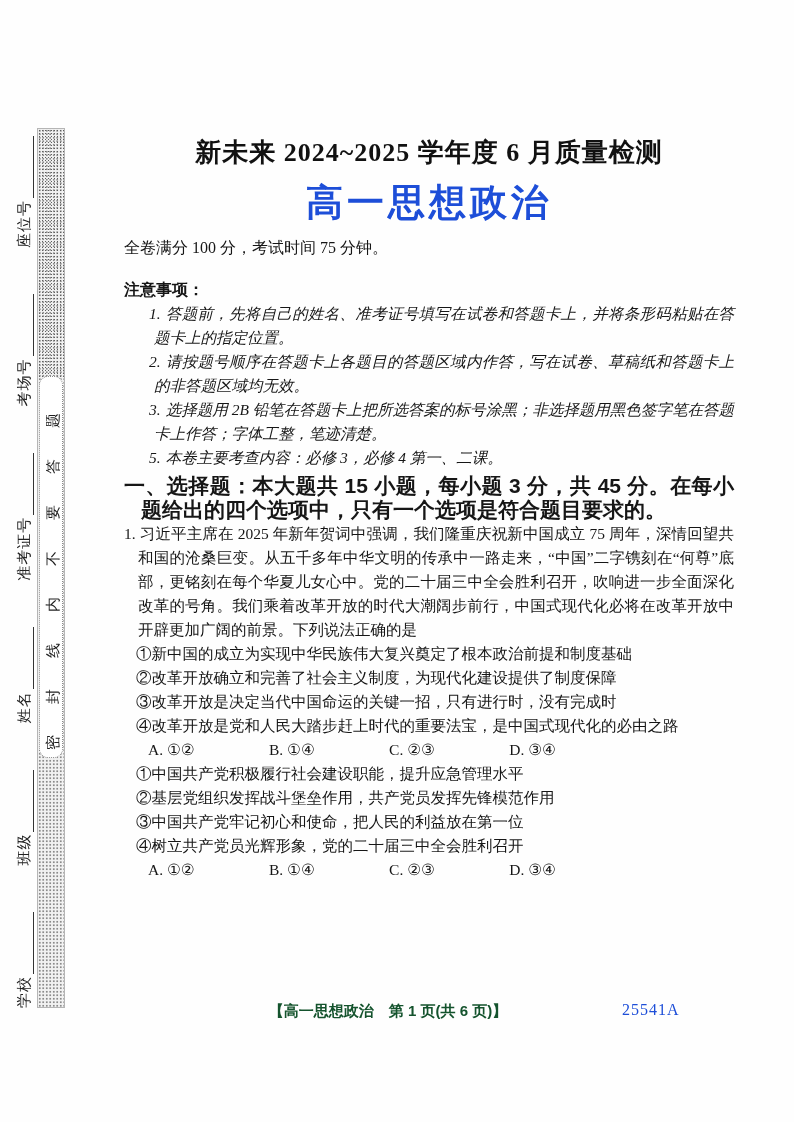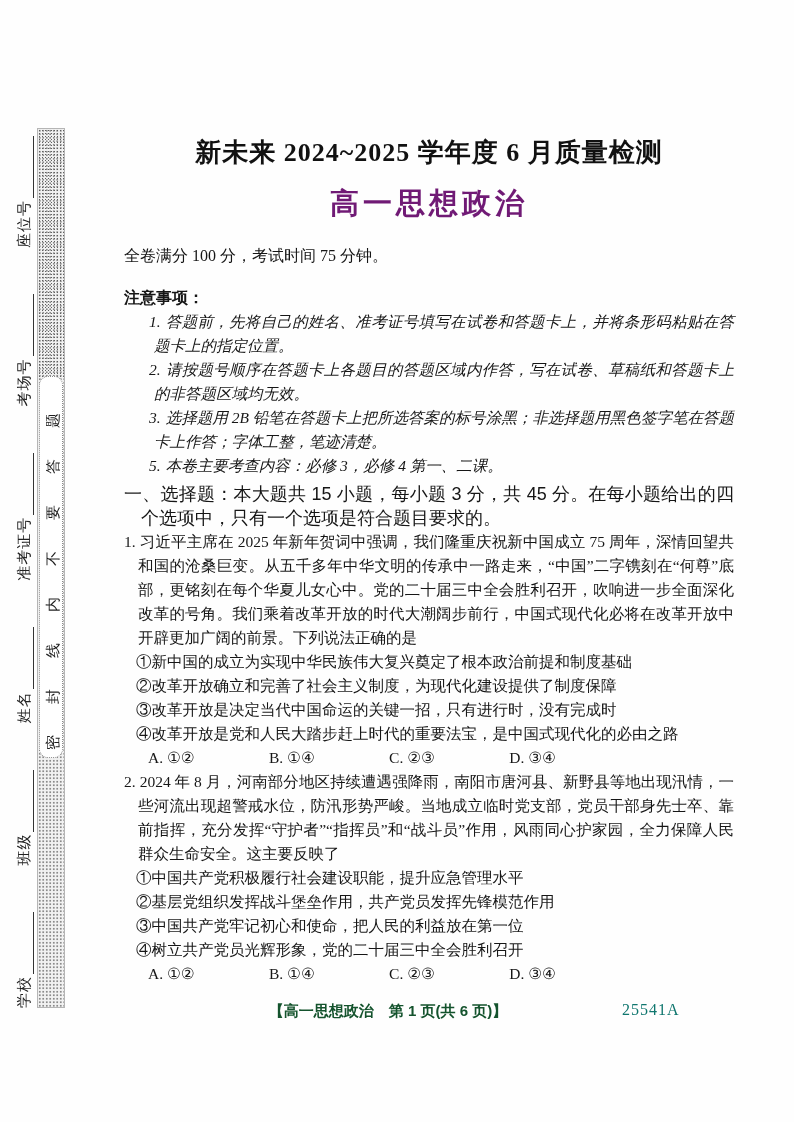--- a/index.html
+++ b/index.html
@@ -97,27 +97,27 @@
     font-size: 26px;
     font-weight: bold;
     text-align: center;
     letter-spacing: 1px;
     line-height: 34px;
     margin: 6px 0 14px 0;
     color: #111;
   }
   .exam-subject {
     font-family: "Liberation Sans", sans-serif;
-    font-size: 29px;
+    font-size: 37px;
     font-weight: bold;
     text-align: center;
     letter-spacing: 4px;
     line-height: 38px;
-    margin-bottom: 22px;
-    color: #701a75;
+    margin-bottom: 14px;
+    color: #1d4ed8;
   }
   .exam-info {
     font-size: 16px;
     line-height: 24px;
     text-align: left;
     margin-bottom: 18px;
   }
 
   .notices-heading {
     font-family: "Liberation Sans", sans-serif;
@@ -131,22 +131,22 @@
     font-style: italic;
     margin-left: 25px;
     padding-left: 5px;
     text-indent: -5px;
     text-align: justify;
   }
   .notice .num { margin-right: 5px; }
 
   .section-heading {
     font-family: "Liberation Sans", sans-serif;
-    font-weight: normal;
-    font-size: 18px;
+    font-weight: bold;
+    font-size: 21px;
     line-height: 24px;
     margin-top: 4px;
     padding-left: 17px;
     text-indent: -17px;
     text-align: justify;
   }
 
   .question { margin-top: 0; }
   .stem {
     font-size: 15.5px;
@@ -183,21 +183,21 @@
     font-size: 15px;
     line-height: 22px;
     color: #14532d;
   }
   .paper-code {
     position: absolute;
     left: 622px;
     top: 1001px;
     font-size: 16px;
     letter-spacing: 1px;
-    color: #0f766e;
+    color: #1d4ed8;
   }
 </style>
 </head>
 <body>
 
 <div class="page">
 
   <div class="rotated field-labels">
     <span class="field">
       <span class="flabel">学校</span>
@@ -264,23 +264,20 @@
       <div class="qitem">④改革开放是党和人民大踏步赶上时代的重要法宝，是中国式现代化的必由之路</div>
       <div class="options">
         <span>A. ①②</span>
         <span>B. ①④</span>
         <span>C. ②③</span>
         <span>D. ③④</span>
       </div>
     </div>
 
     <div class="question">
-      <div class="stem">
-        <span class="qnum">2.</span><span>2024 年 8 月，河南部分地区持续遭遇强降雨，南阳市唐河县、新野县等地出现汛情，一些河流出现超警戒水位，防汛形势严峻。当地成立临时党支部，党员干部身先士卒、靠前指挥，充分发挥“守护者”“指挥员”和“战斗员”作用，风雨同心护家园，全力保障人民群众生命安全。这主要反映了</span>
-      </div>
       <div class="qitem">①中国共产党积极履行社会建设职能，提升应急管理水平</div>
       <div class="qitem">②基层党组织发挥战斗堡垒作用，共产党员发挥先锋模范作用</div>
       <div class="qitem">③中国共产党牢记初心和使命，把人民的利益放在第一位</div>
       <div class="qitem">④树立共产党员光辉形象，党的二十届三中全会胜利召开</div>
       <div class="options">
         <span>A. ①②</span>
         <span>B. ①④</span>
         <span>C. ②③</span>
         <span>D. ③④</span>
       </div>

